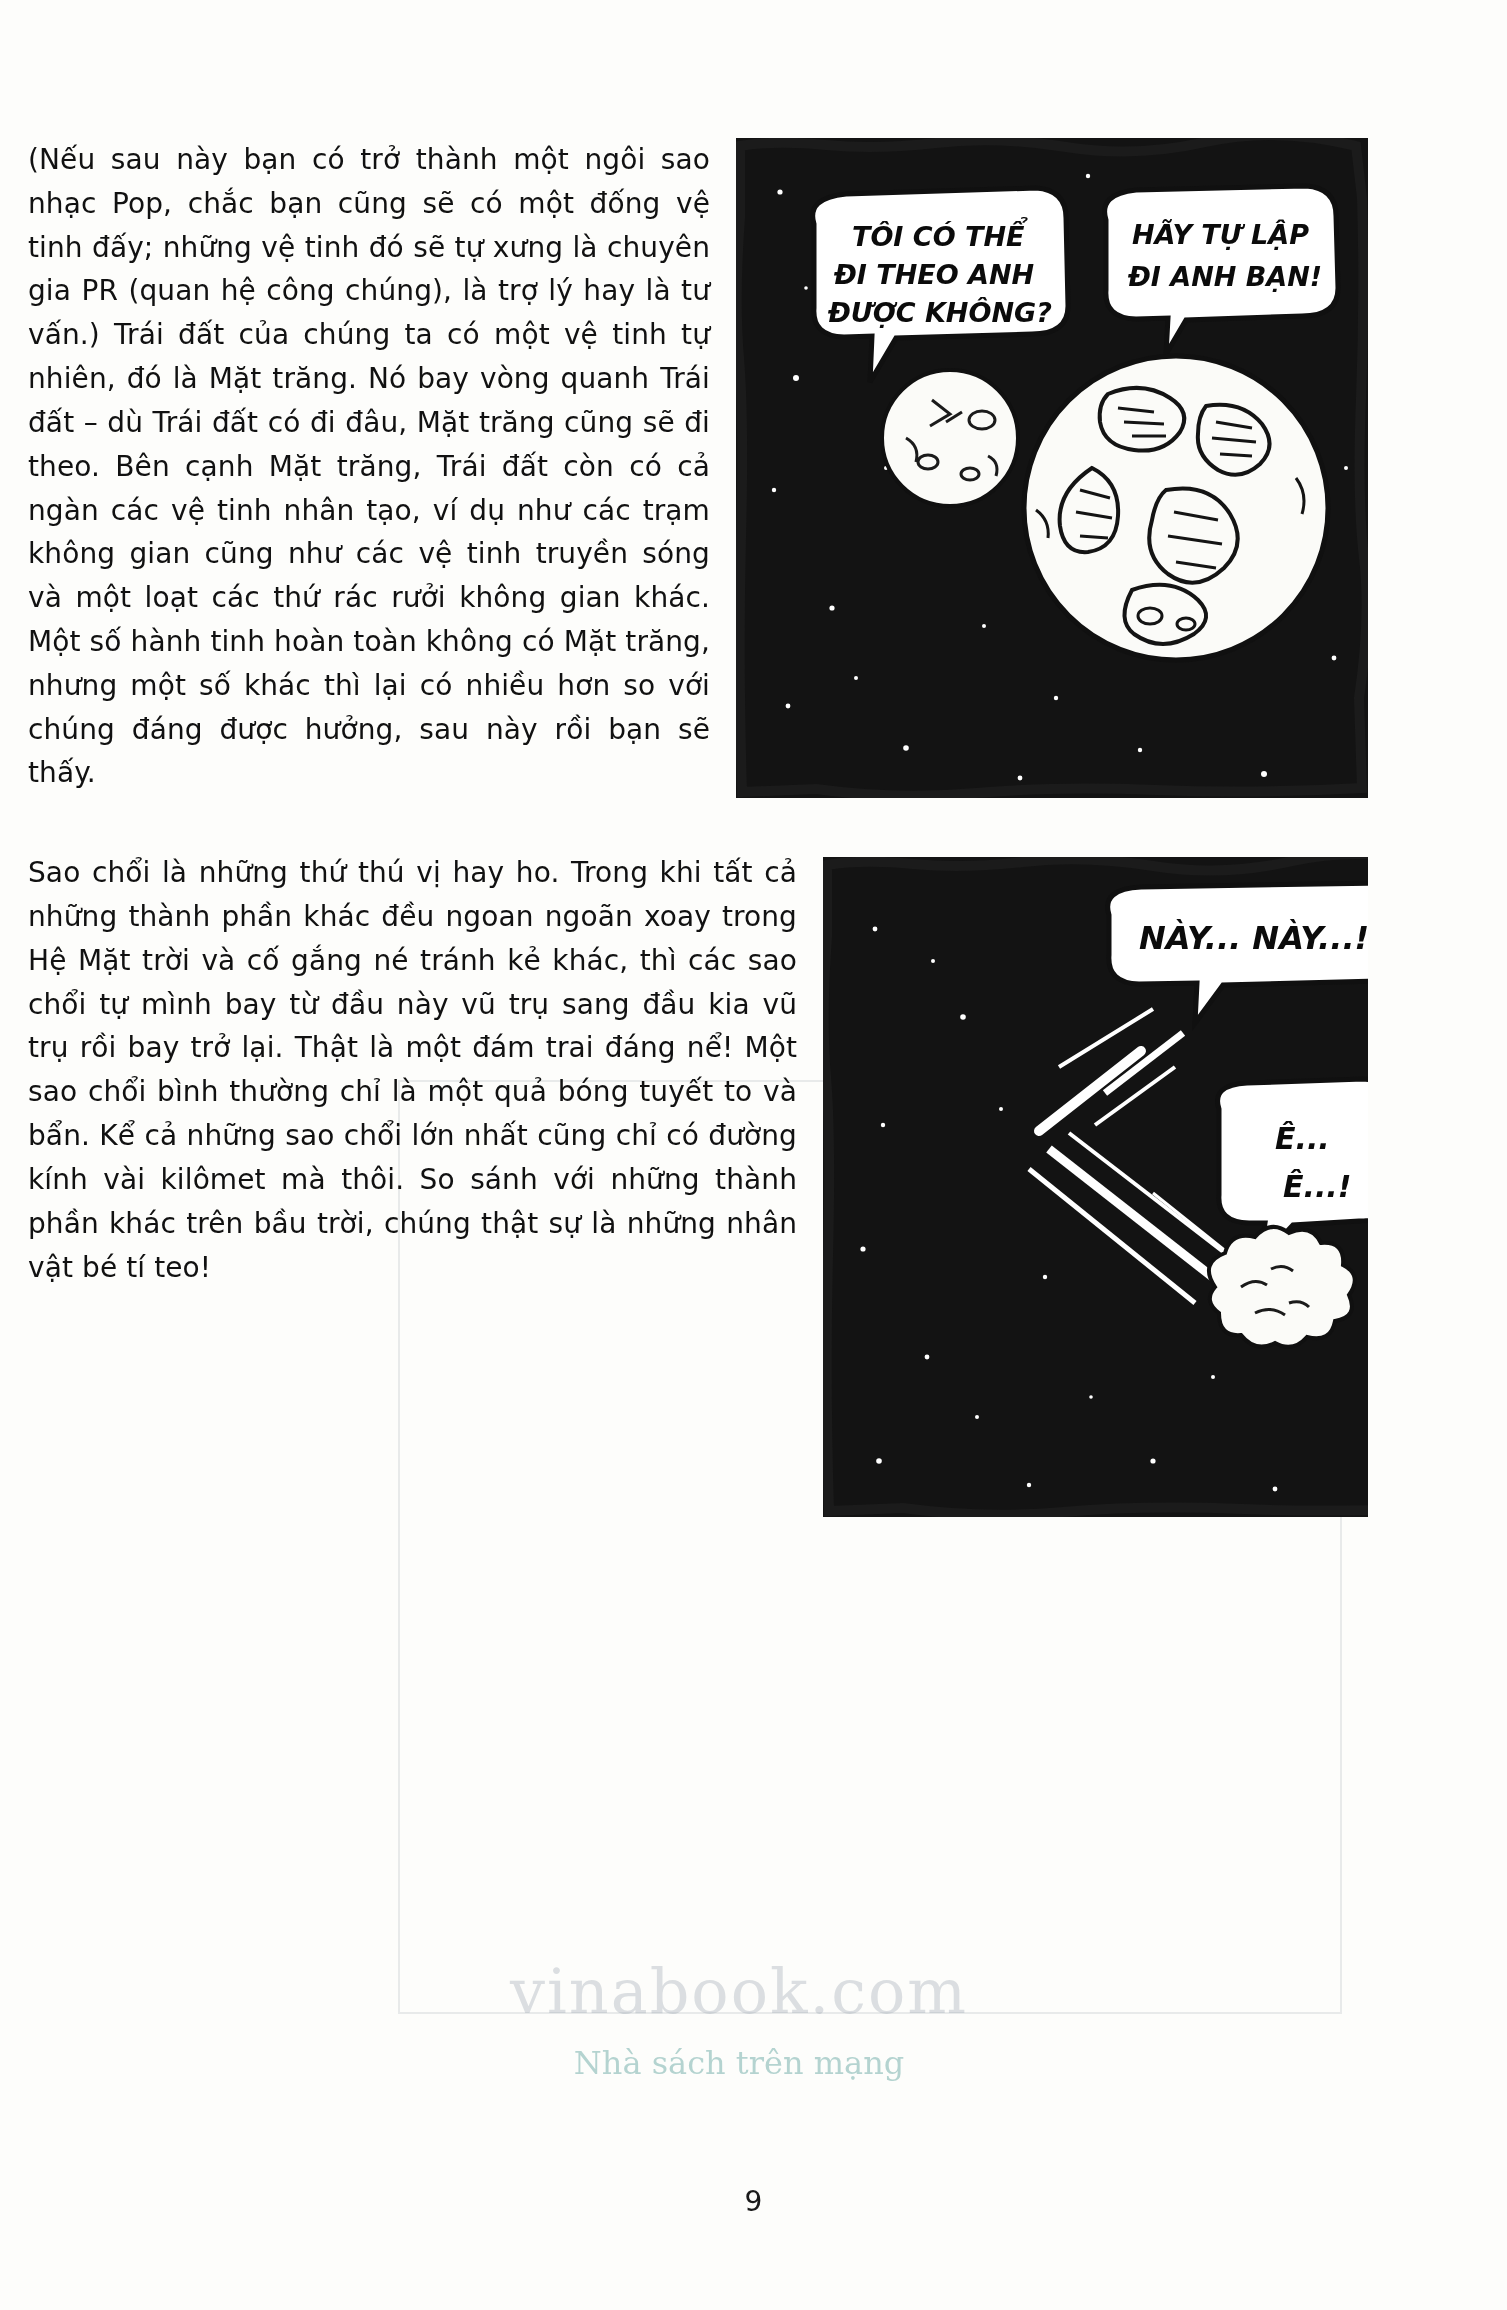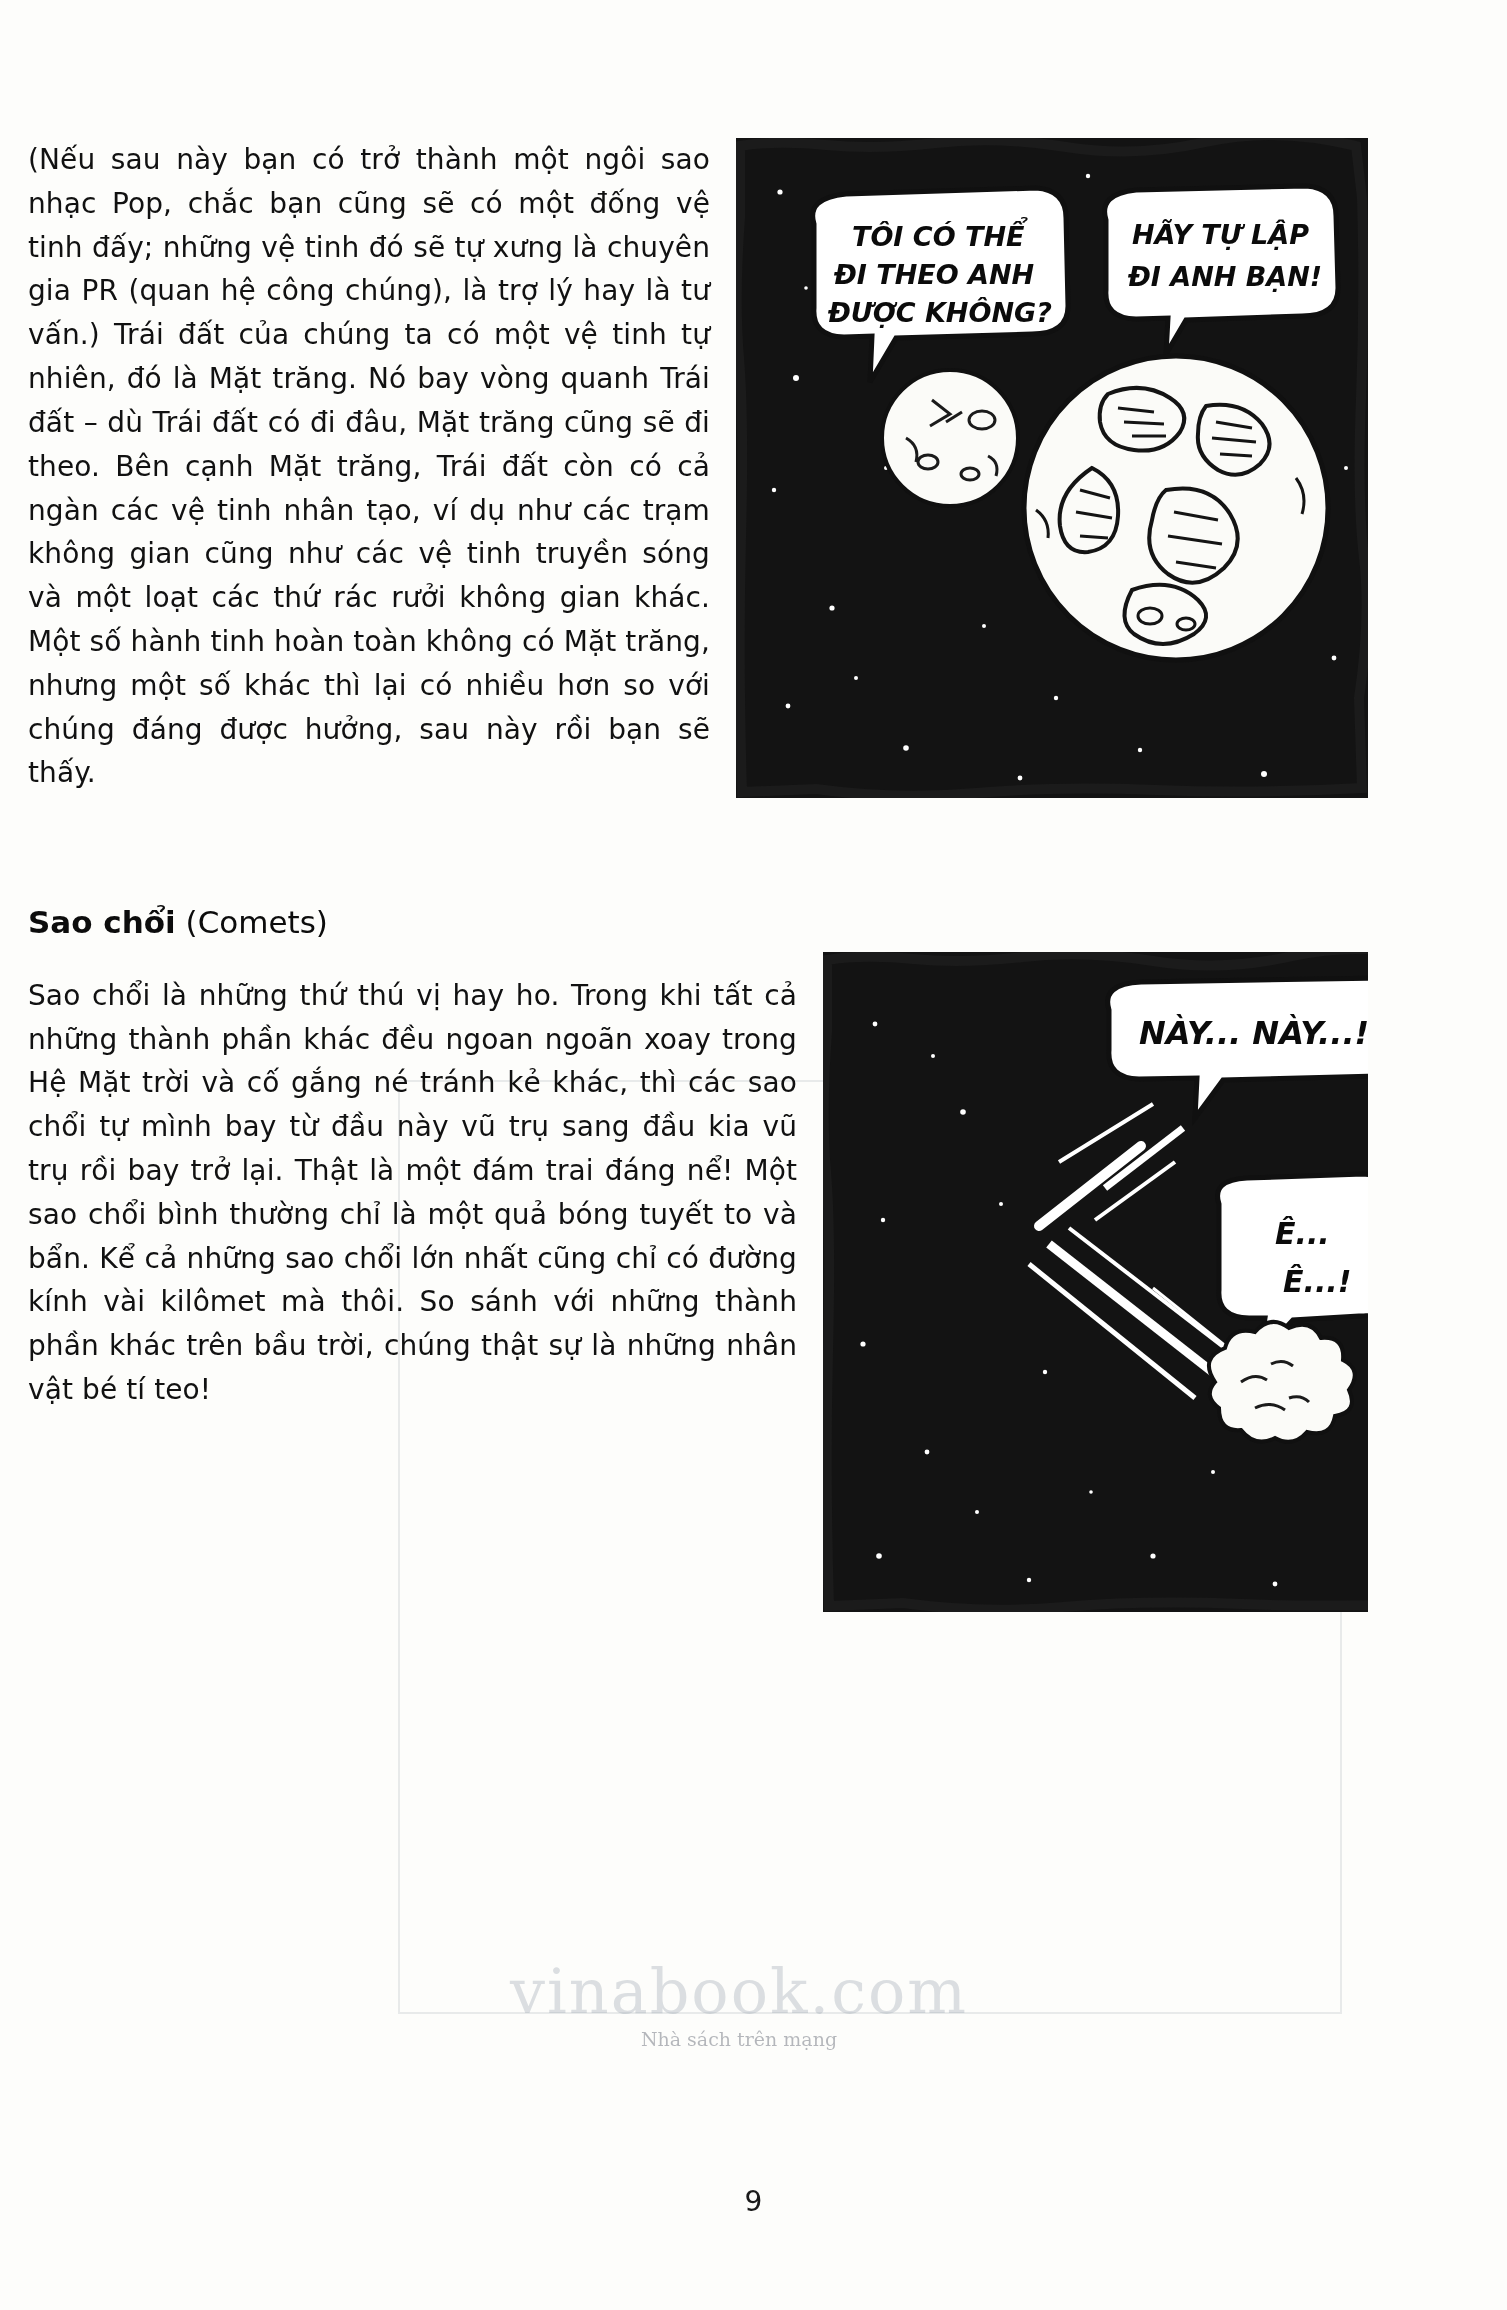--- a/index.html
+++ b/index.html
@@ -90,23 +90,23 @@
     pointer-events: none;
     opacity: 0.30;
   }
   .watermark .wm-main {
     font-size: 62px;
     color: #8e9aa6;
     letter-spacing: 2px;
     font-family: "DejaVu Serif", serif;
   }
   .watermark .wm-sub {
-    font-size: 19px;
-    color: #0f172a;
-    margin-top: 0;
+    font-size: 32px;
+    color: #0f766e;
+    margin-top: 16px;
     font-family: "DejaVu Serif", serif;
   }
   .watermark-box {
     position: absolute;
     left: 398px;
     top: 1080px;
     width: 940px;
     height: 930px;
     border: 2px solid rgba(150,160,172,0.20);
     pointer-events: none;
@@ -217,21 +217,20 @@
               </g>
             </g>
           </svg>
         </div>
       </div>
 
       <p class="para">(Nếu sau này bạn có trở thành một ngôi sao nhạc Pop, chắc bạn cũng sẽ có một đống vệ tinh đấy; những vệ tinh đó sẽ tự xưng là chuyên gia PR (quan hệ công chúng), là trợ lý hay là tư vấn.) Trái đất của chúng ta có một vệ tinh tự nhiên, đó là Mặt trăng. Nó bay vòng quanh Trái đất – dù Trái đất có đi đâu, Mặt trăng cũng sẽ đi theo. Bên cạnh Mặt trăng, Trái đất còn có cả ngàn các vệ tinh nhân tạo, ví dụ như các trạm không gian cũng như các vệ tinh truyền sóng và một loạt các thứ rác rưởi không gian khác. Một số hành tinh hoàn toàn không có Mặt trăng, nhưng một số khác thì lại có nhiều hơn so với chúng đáng được hưởng, sau này rồi bạn sẽ thấy.</p>
     </div>
 
     <div class="block2 clearfix">
-      <div class="section-heading"><b>Sao chổi</b><span> (Comets)</span></div>
 
       <div class="fig-bottom">
         <div class="panel">
           <svg viewBox="0 0 632 660" width="632" height="660">
             <defs>
               <clipPath id="clipBot">
                 <rect x="0" y="0" width="632" height="660"></rect>
               </clipPath>
             </defs>
             <g clip-path="url(#clipBot)">

